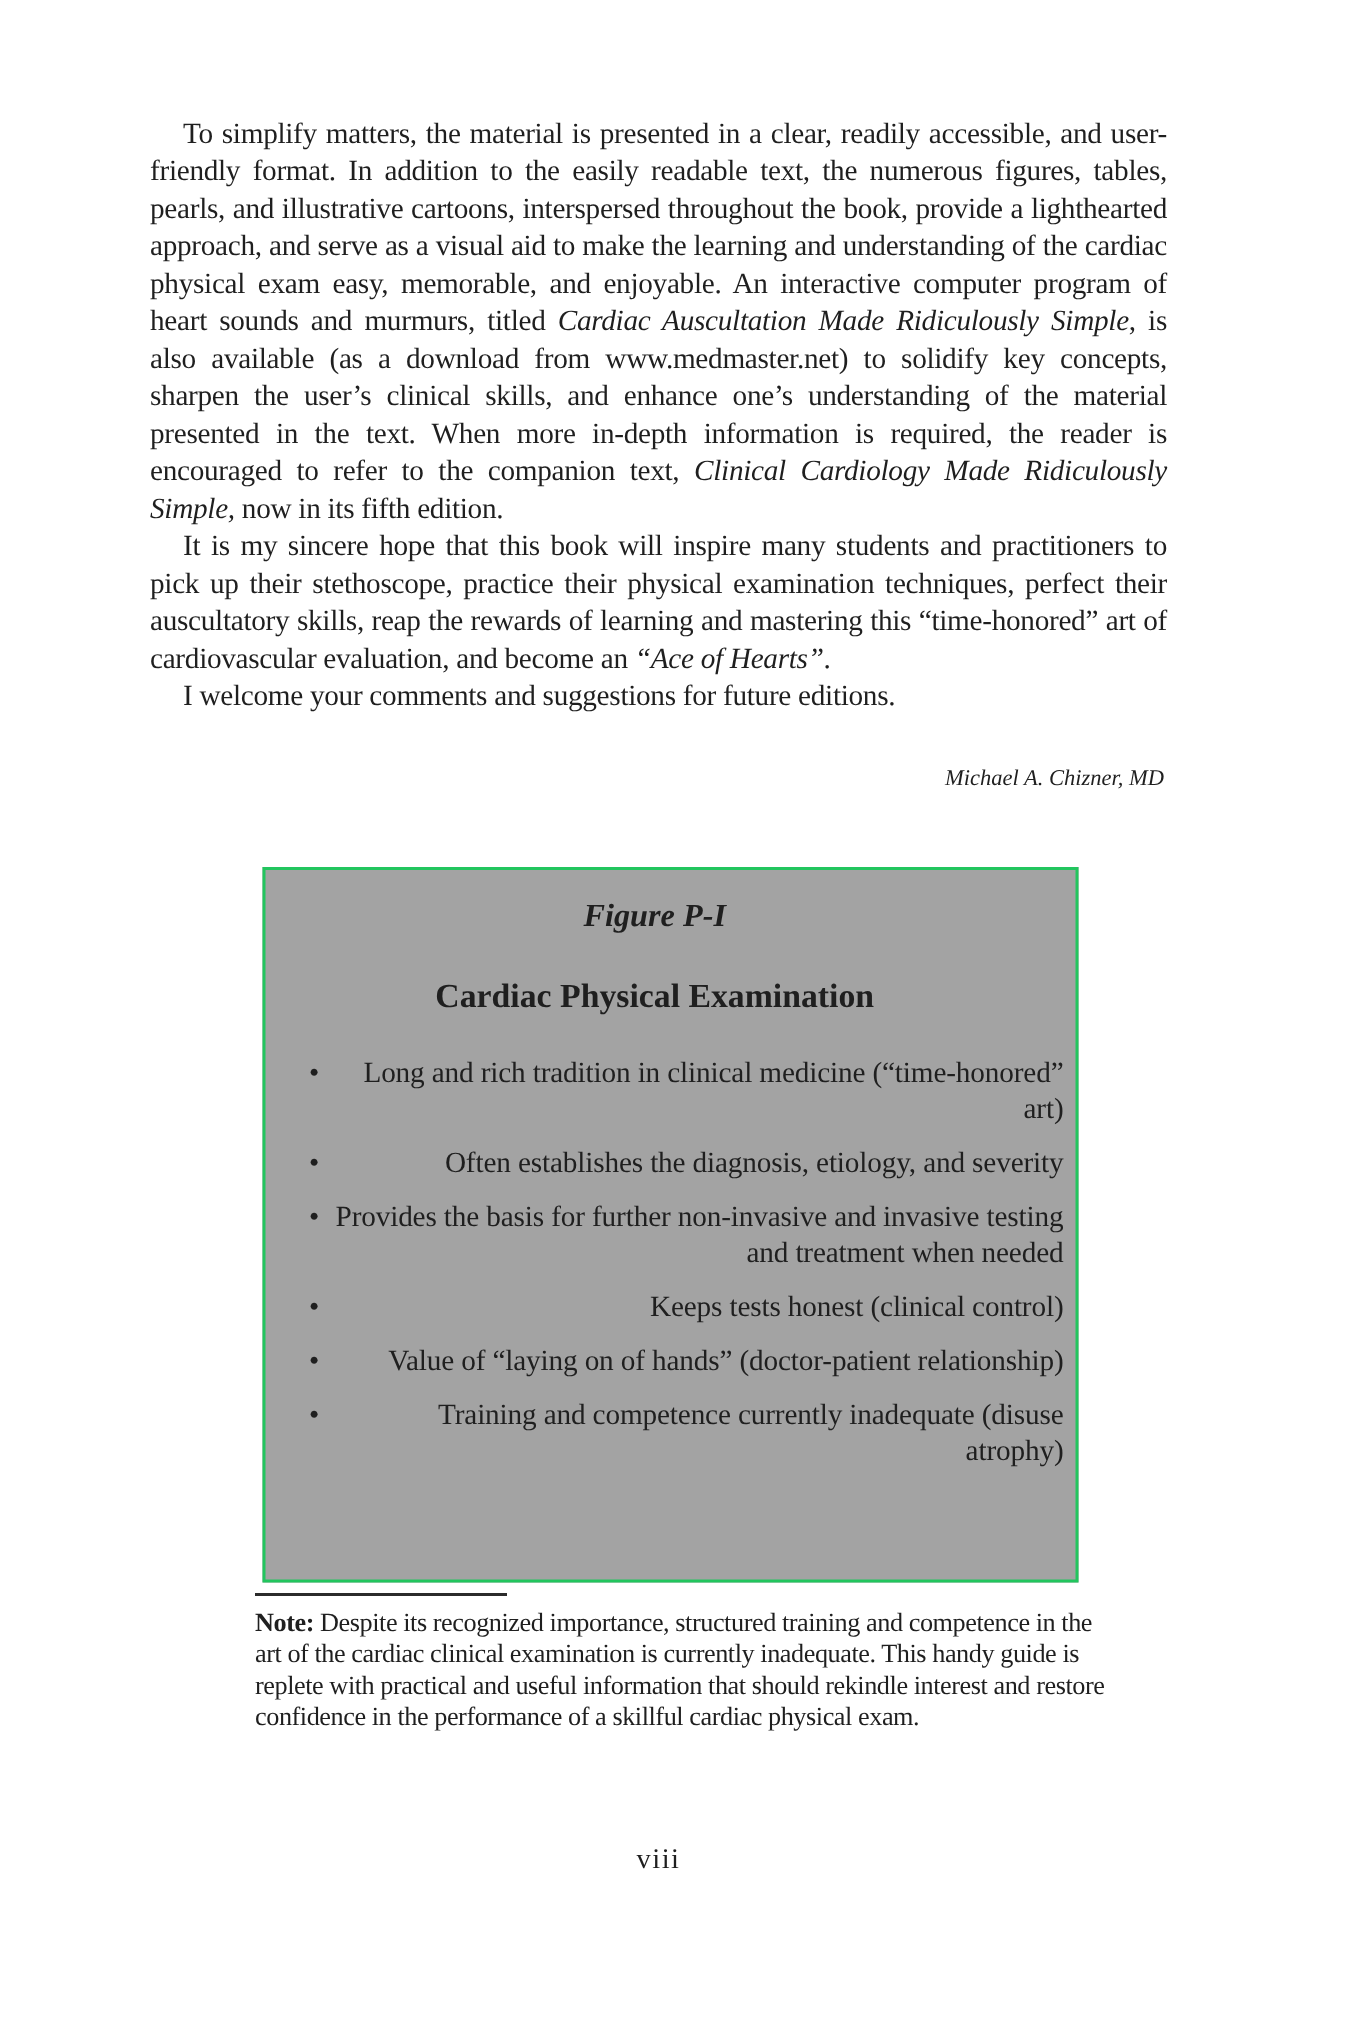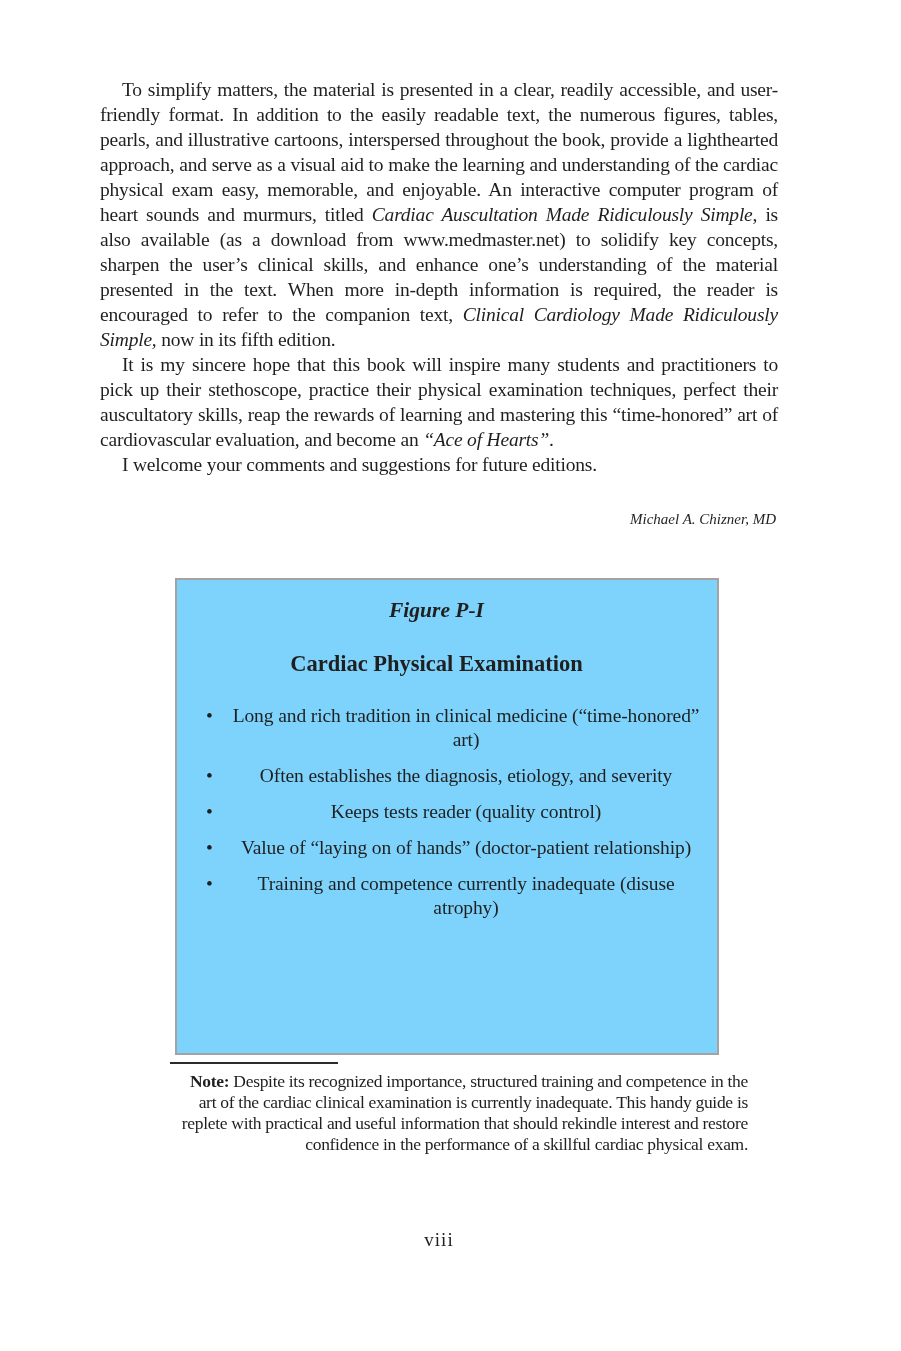--- a/index.html
+++ b/index.html
@@ -49,23 +49,23 @@
   }
 
   
   .figure-box {
     position: absolute;
     left: 175px;
     top: 578px;
     width: 544px;
     min-height: 477px;
     box-sizing: border-box;
-    border: 2px solid #a3a3a3;
+    border: 2px solid #22c55e;
     padding: 17px 8px 14px 27px;
-    background: #7dd3fc;
+    background: #a3a3a3;
   }
   .fig-label {
     text-align: center;
     margin: 0 40px 0 0;
     font-weight: bold;
     font-style: italic;
     font-size: 21.5px;
     line-height: 26px;
   }
   .fig-title {
@@ -75,21 +75,21 @@
     font-size: 22.5px;
     line-height: 26px;
   }
   .fig-bullets {
     list-style: none;
     margin: 27px 0 0 0;
     padding: 0;
     font-size: 19.5px;
     line-height: 24px;
     letter-spacing: -0.1px;
-    text-align: center;
+    text-align: right;
   }
   .fig-bullets li {
     position: relative;
     padding-left: 19px;
     margin-top: 12px;
   }
   .fig-bullets li:first-child { margin-top: 0; }
   .fig-bullets li::before {
     content: "\2022";
     position: absolute;
@@ -99,21 +99,21 @@
 
   
   .note {
     position: absolute;
     left: 170px;
     top: 1062px;
     width: 578px;
     font-size: 17.5px;
     line-height: 21px;
     letter-spacing: -0.3px;
-    text-align: right;
+    text-align: left;
   }
   .note-rule {
     width: 168px;
     height: 0;
     border-top: 2px solid #2b2b2b;
     margin-bottom: 7px;
   }
   .note-text { margin: 0; }
   .note-text b { font-weight: bold; }
 
@@ -140,21 +140,22 @@
   </div>
 
   <div class="signature">Michael A. Chizner, MD</div>
 
   <div class="figure-box">
     <div class="fig-label">Figure P-I</div>
     <div class="fig-title">Cardiac Physical Examination</div>
     <ul class="fig-bullets">
       <li>Long and rich tradition in clinical medicine (“time-honored” art)</li>
       <li>Often establishes the diagnosis, etiology, and severity</li>
-      <li>Keeps tests reader (quality control)</li>
+      <li>Provides the basis for further non-invasive and invasive testing and treatment when needed</li>
+      <li>Keeps tests honest (clinical control)</li>
       <li>Value of “laying on of hands” (doctor-patient relationship)</li>
       <li>Training and competence currently inadequate (disuse atrophy)</li>
     </ul>
   </div>
 
   <div class="note">
     <div class="note-rule"></div>
     <p class="note-text"><b>Note:</b><span> Despite its recognized importance, structured training and competence in the art of the cardiac clinical examination is currently inadequate. This handy guide is replete with practical and useful information that should rekindle interest and restore confidence in the performance of a skillful cardiac physical exam.</span></p>
   </div>
 

